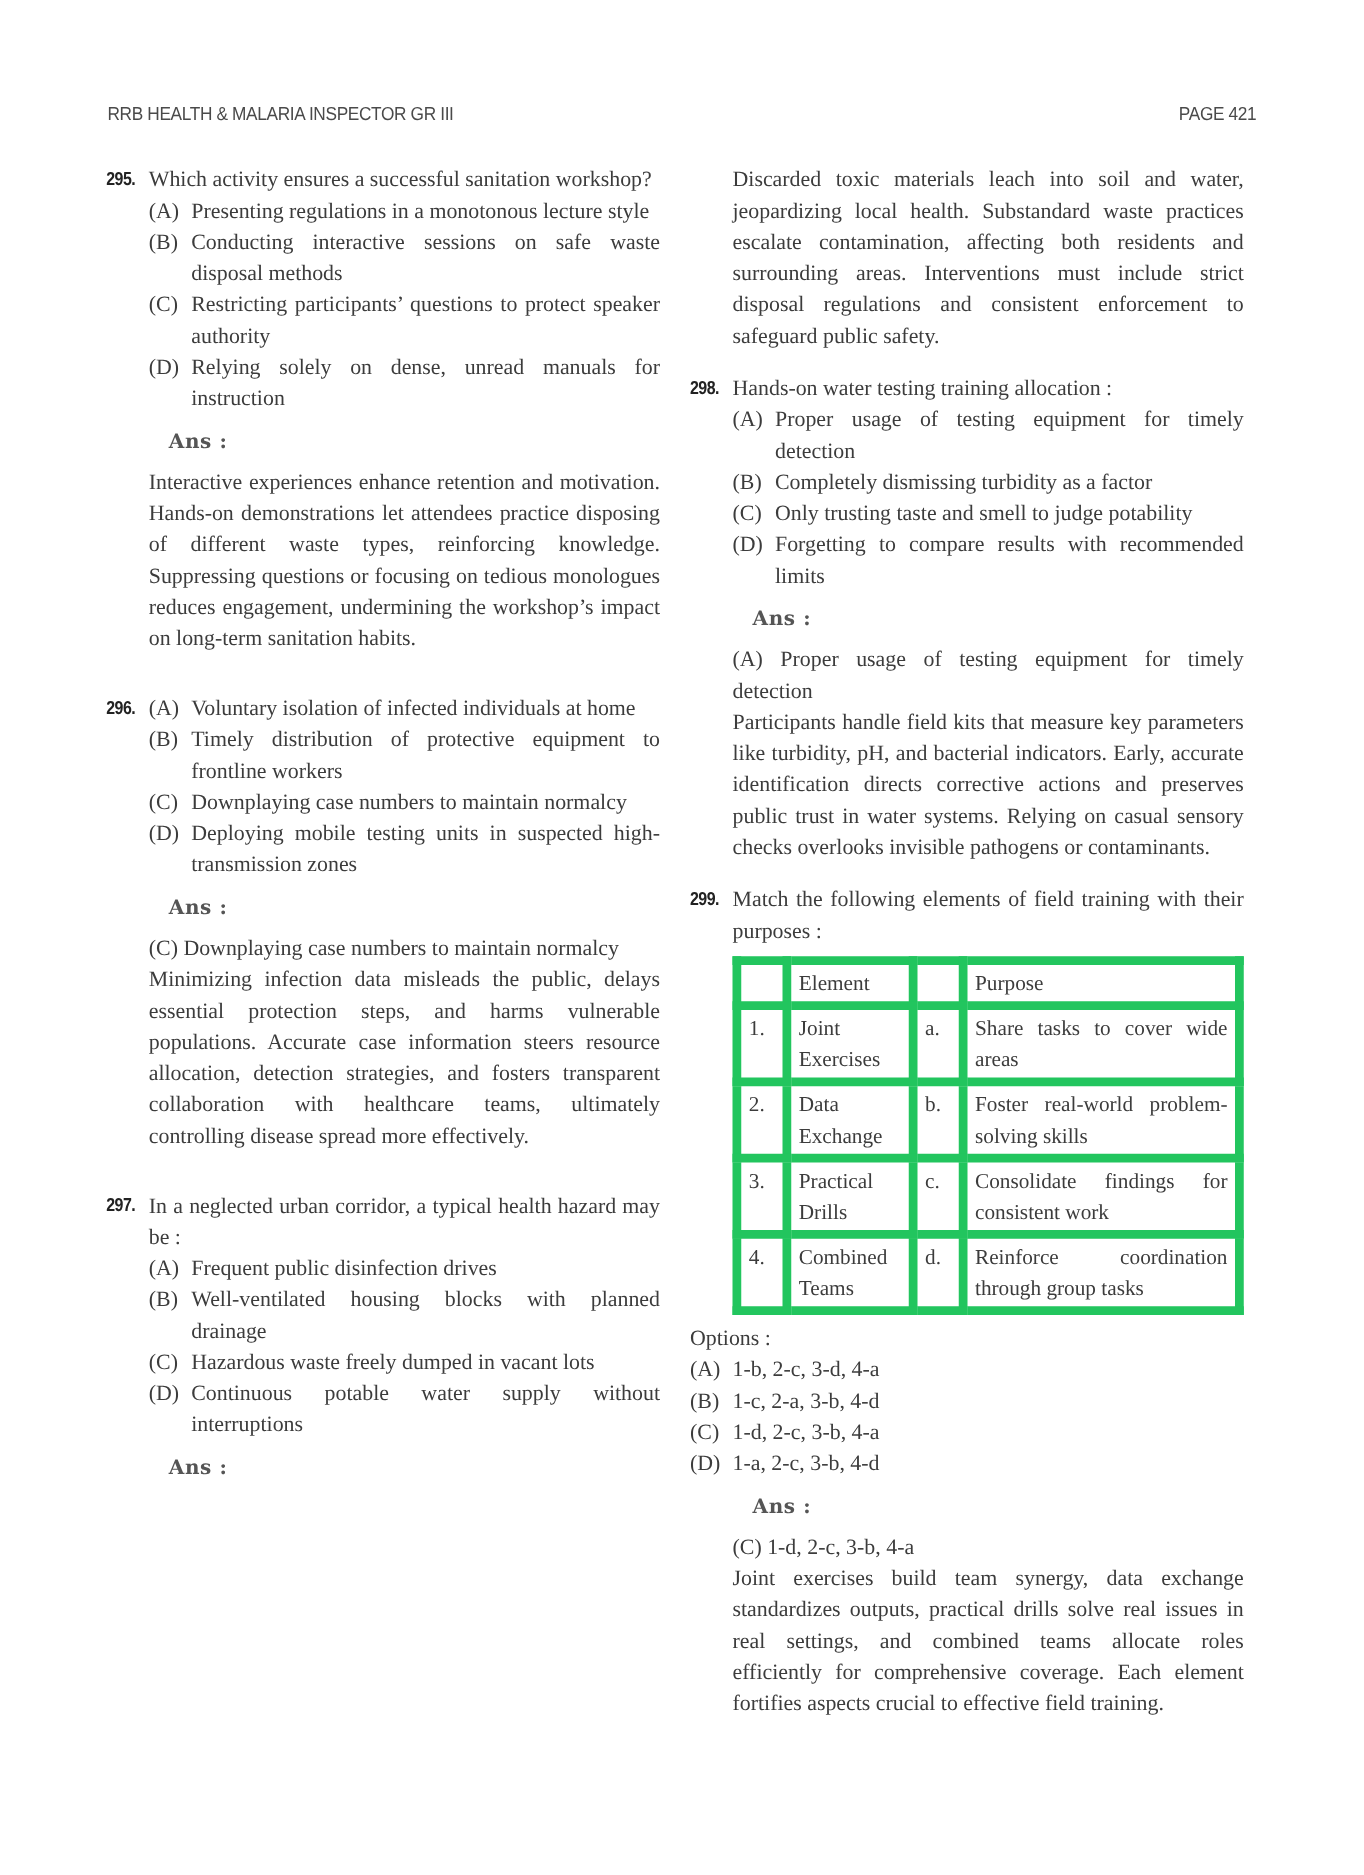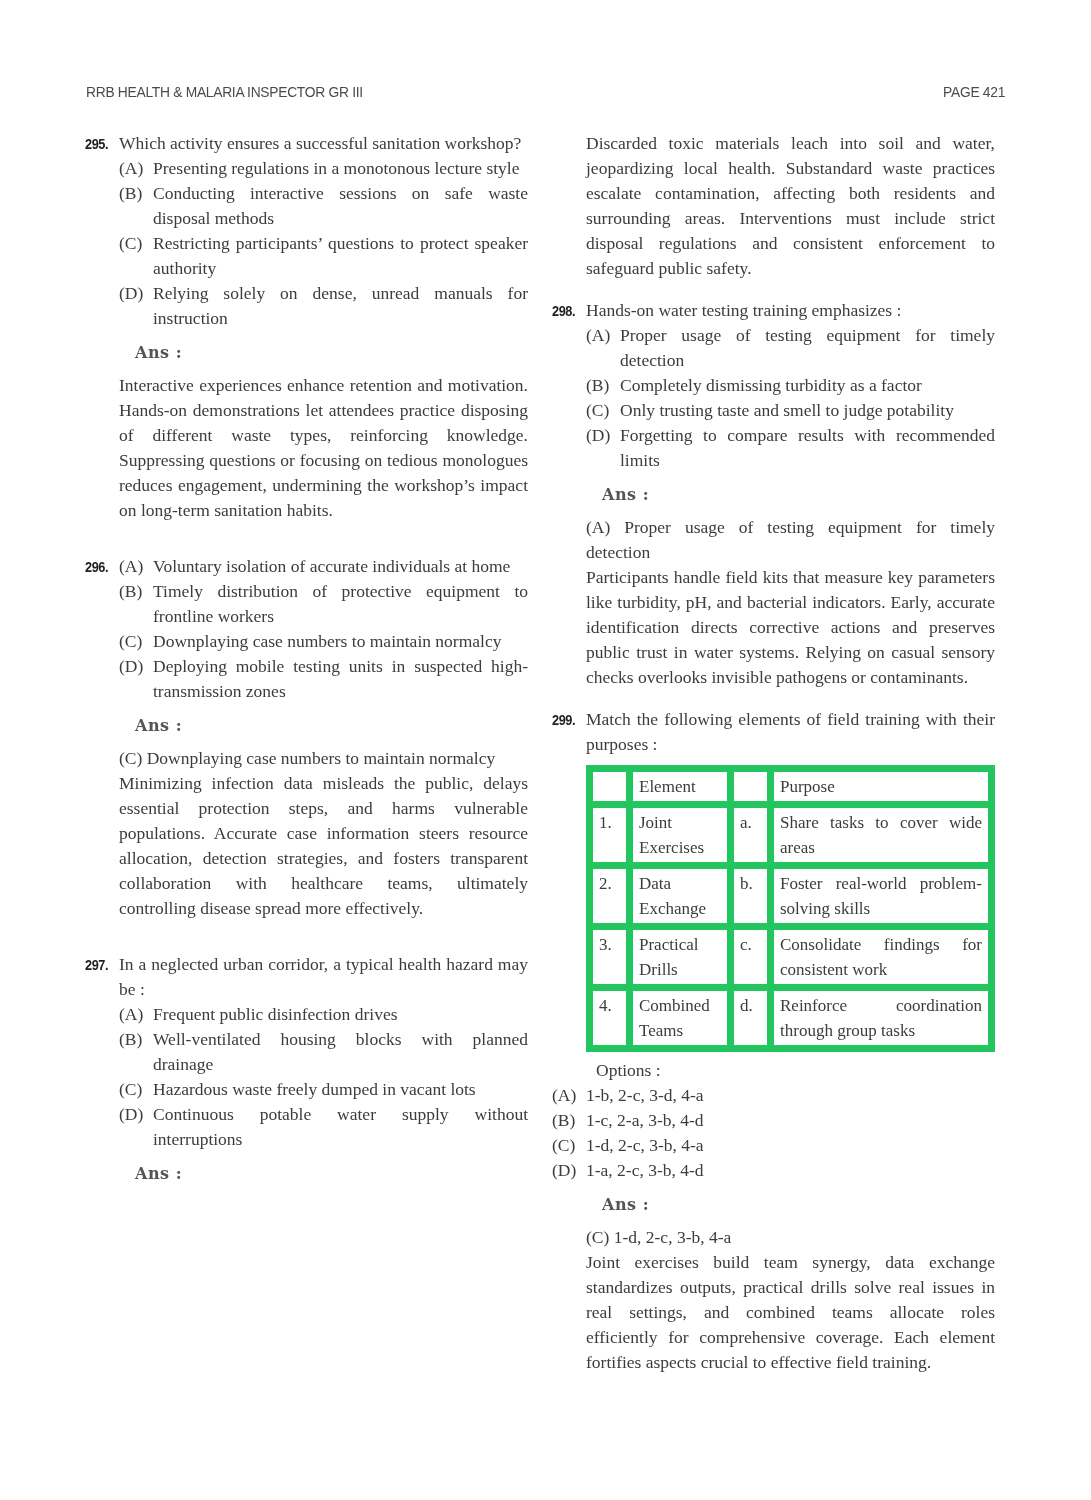--- a/index.html
+++ b/index.html
@@ -22,21 +22,21 @@
   .ans-text { text-align: justify; }
   .exp { text-align: justify; }
   .gap { height: 31px; }
   .gap2 { height: 17px; }
   table.match { border-collapse: collapse; width: 409px; margin: 8px 0 6px 0; font-size: 17px; }
   table.match td { border: 7px solid #22c55e; padding: 2px 6px 2px 6px; vertical-align: top; line-height: 25px; }
   table.match td.n { width: 21px; text-align: left; }
   table.match td.el { width: 82px; }
   table.match td.l { width: 21px; }
   table.match td.p { text-align: justify; }
-  .options-title { margin-top: 0; margin-left: 44px; }
+  .options-title { margin-top: 0; }
   .mopt { position: relative; padding-left: 34px; }
   .mopt .lbl { position: absolute; left: 0; top: 0; }
 </style>
 </head>
 <body>
 
 <div class="header">
   <span>RRB HEALTH &amp; MALARIA INSPECTOR GR III</span>
   <span class="right">PAGE  421</span>
 </div>
@@ -51,21 +51,21 @@
     <div class="opt"><span class="lbl">(C)</span><span>Restricting participants’ questions to protect speaker authority</span></div>
     <div class="opt"><span class="lbl">(D)</span><span>Relying solely on dense, unread manuals for instruction</span></div>
     <div class="ans-label">Ans :</div>
     <div class="exp">Interactive experiences enhance retention and motivation. Hands-on demonstrations let attendees practice disposing of different waste types, reinforcing knowledge. Suppressing questions or focusing on tedious monologues reduces engagement, undermining the workshop’s impact on long-term sanitation habits.</div>
   </div>
 
   <div class="gap"></div>
 
   <div class="q">
     <span class="qnum">296.</span>
-    <div class="opt"><span class="lbl">(A)</span><span>Voluntary isolation of accurate individuals at home</span></div>
+    <div class="opt"><span class="lbl">(A)</span><span>Voluntary isolation of infected individuals at home</span></div>
     <div class="opt"><span class="lbl">(B)</span><span>Timely distribution of protective equipment to frontline workers</span></div>
     <div class="opt"><span class="lbl">(C)</span><span>Downplaying case numbers to maintain normalcy</span></div>
     <div class="opt"><span class="lbl">(D)</span><span>Deploying mobile testing units in suspected high-transmission zones</span></div>
     <div class="ans-label">Ans :</div>
     <div class="ans-text">(C) Downplaying case numbers to maintain normalcy</div>
     <div class="exp">Minimizing infection data misleads the public, delays essential protection steps, and harms vulnerable populations. Accurate case information steers resource allocation, detection strategies, and fosters transparent collaboration with healthcare teams, ultimately controlling disease spread more effectively.</div>
   </div>
 
   <div class="gap"></div>
 
@@ -82,21 +82,21 @@
 
 <div class="col right">
   <div class="q">
     <div class="exp">Discarded toxic materials leach into soil and water, jeopardizing local health. Substandard waste practices escalate contamination, affecting both residents and surrounding areas. Interventions must include strict disposal regulations and consistent enforcement to safeguard public safety.</div>
   </div>
 
   <div class="gap2"></div>
 
   <div class="q">
     <span class="qnum">298.</span>
-    <div class="qtext">Hands-on water testing training emphasizes :</div>
+    <div class="qtext">Hands-on water testing training allocation :</div>
     <div class="opt"><span class="lbl">(A)</span><span>Proper usage of testing equipment for timely detection</span></div>
     <div class="opt"><span class="lbl">(B)</span><span>Completely dismissing turbidity as a factor</span></div>
     <div class="opt"><span class="lbl">(C)</span><span>Only trusting taste and smell to judge potability</span></div>
     <div class="opt"><span class="lbl">(D)</span><span>Forgetting to compare results with recommended limits</span></div>
     <div class="ans-label">Ans :</div>
     <div class="ans-text">(A) Proper usage of testing equipment for timely detection</div>
     <div class="exp">Participants handle field kits that measure key parameters like turbidity, pH, and bacterial indicators. Early, accurate identification directs corrective actions and preserves public trust in water systems. Relying on casual sensory checks overlooks invisible pathogens or contaminants.</div>
   </div>
 
   <div class="gap2"></div>

